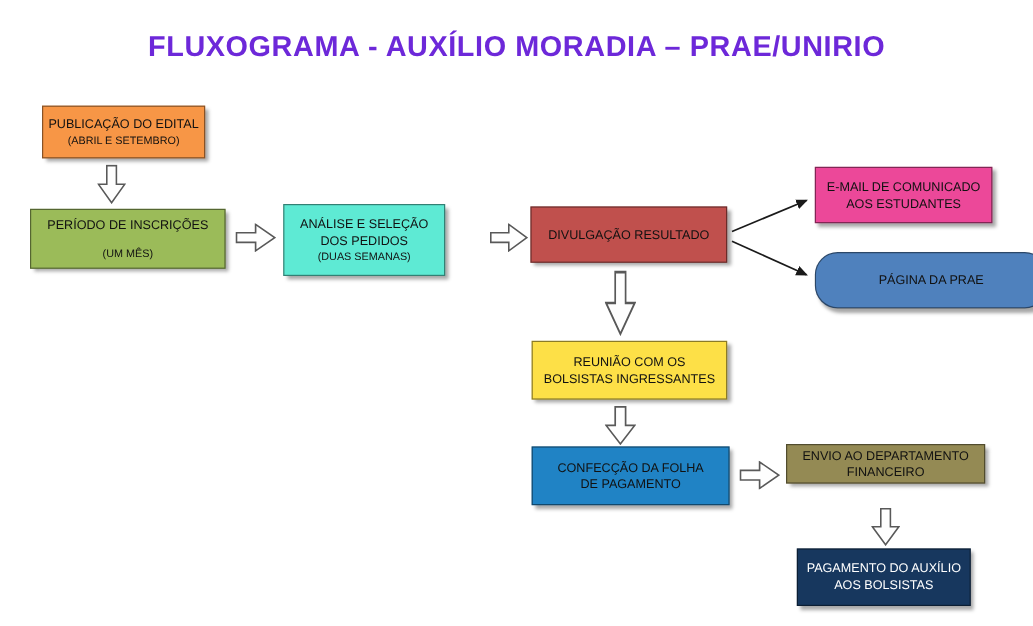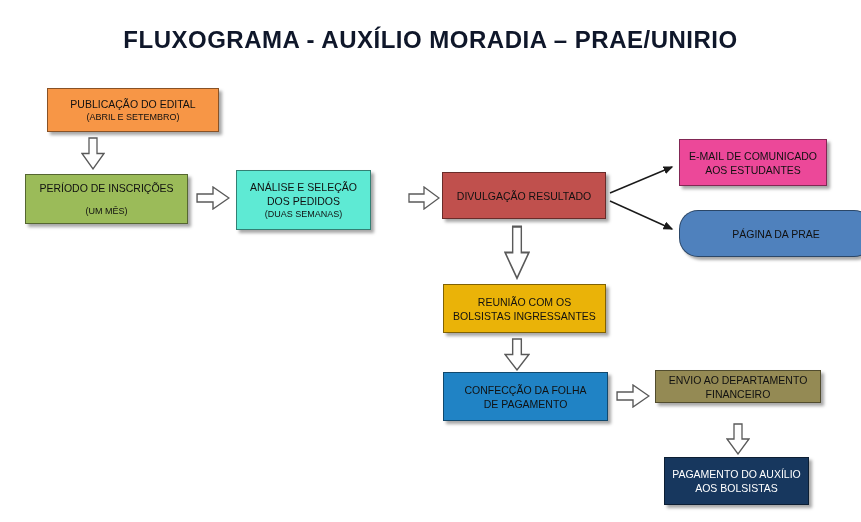--- a/index.html
+++ b/index.html
@@ -7,21 +7,21 @@
     position:relative;
     width:861px;height:522px;
     background:#ffffff;
     font-family:"Liberation Sans",sans-serif;
     overflow:hidden;
   }
   .title{
     position:absolute;top:26px;left:0;width:100%;
     text-align:center;
     font-size:24px;font-weight:bold;
-    color:#0f172a;
+    color:#6d28d9;
     letter-spacing:0.5px;
   }
   .node{
     position:absolute;
     display:flex;flex-direction:column;
     align-items:center;justify-content:center;
     text-align:center;
     box-sizing:border-box;
     border:1px solid rgba(0,0,0,0.45);
     box-shadow:3px 3px 3px rgba(0,0,0,0.35);
@@ -47,21 +47,21 @@
     stroke-width:1.4;
   }
 </style>
 </head>
 <body>
 
 <div id="canvas">
 
   <div class="title">FLUXOGRAMA - AUXÍLIO MORADIA – PRAE/UNIRIO</div>
 
-  <div class="node" style="left: 47px; top: 88px; width: 172px; height: 44px; background-color: rgb(247, 150, 70);">
+  <div class="node" style="left: 35px; top: 88px; width: 136px; height: 44px; background-color: rgb(247, 150, 70);">
     <span>PUBLICAÇÃO DO EDITAL</span>
     <span class="sub">(ABRIL E SETEMBRO)</span>
   </div>
 
   <svg class="arrow block-arrow" style="left:81px;top:137px;" width="24" height="33" viewBox="0 0 24 32" preserveAspectRatio="none">
     <polygon points="8,1 16,1 16,16 23,16 12,31 1,16 8,16"></polygon>
   </svg>
 
   <div class="node" style="left: 25px; top: 174px; width: 163px; height: 50px; background-color: rgb(155, 187, 89); gap: 10px;">
     <span>PERÍODO DE INSCRIÇÕES</span>
@@ -102,21 +102,21 @@
   </div>
 
   <div class="node" style="left: 679px; top: 210px; width: 194px; height: 47px; background-color: rgb(79, 129, 189); border-radius: 19px;">
     <span>PÁGINA DA PRAE</span>
   </div>
 
   <svg class="arrow block-arrow" style="left:504px;top:225px;" width="26" height="55" viewBox="0 0 24 32" preserveAspectRatio="none">
     <polygon points="8,1 16,1 16,16 23,16 12,31 1,16 8,16"></polygon>
   </svg>
 
-  <div class="node" style="left: 443px; top: 284px; width: 163px; height: 49px; background-color: #eab308;">
+  <div class="node" style="left: 443px; top: 284px; width: 163px; height: 49px; background-color: #fde047;">
     <span>REUNIÃO COM OS</span>
     <span>BOLSISTAS INGRESSANTES</span>
   </div>
 
   <svg class="arrow block-arrow" style="left:504px;top:338px;" width="26" height="33" viewBox="0 0 24 32" preserveAspectRatio="none">
     <polygon points="8,1 16,1 16,16 23,16 12,31 1,16 8,16"></polygon>
   </svg>
 
   <div class="node" style="left: 443px; top: 372px; width: 165px; height: 49px; background-color: rgb(32, 131, 197); text-align: right;">
     <span>CONFECÇÃO DA FOLHA</span>

